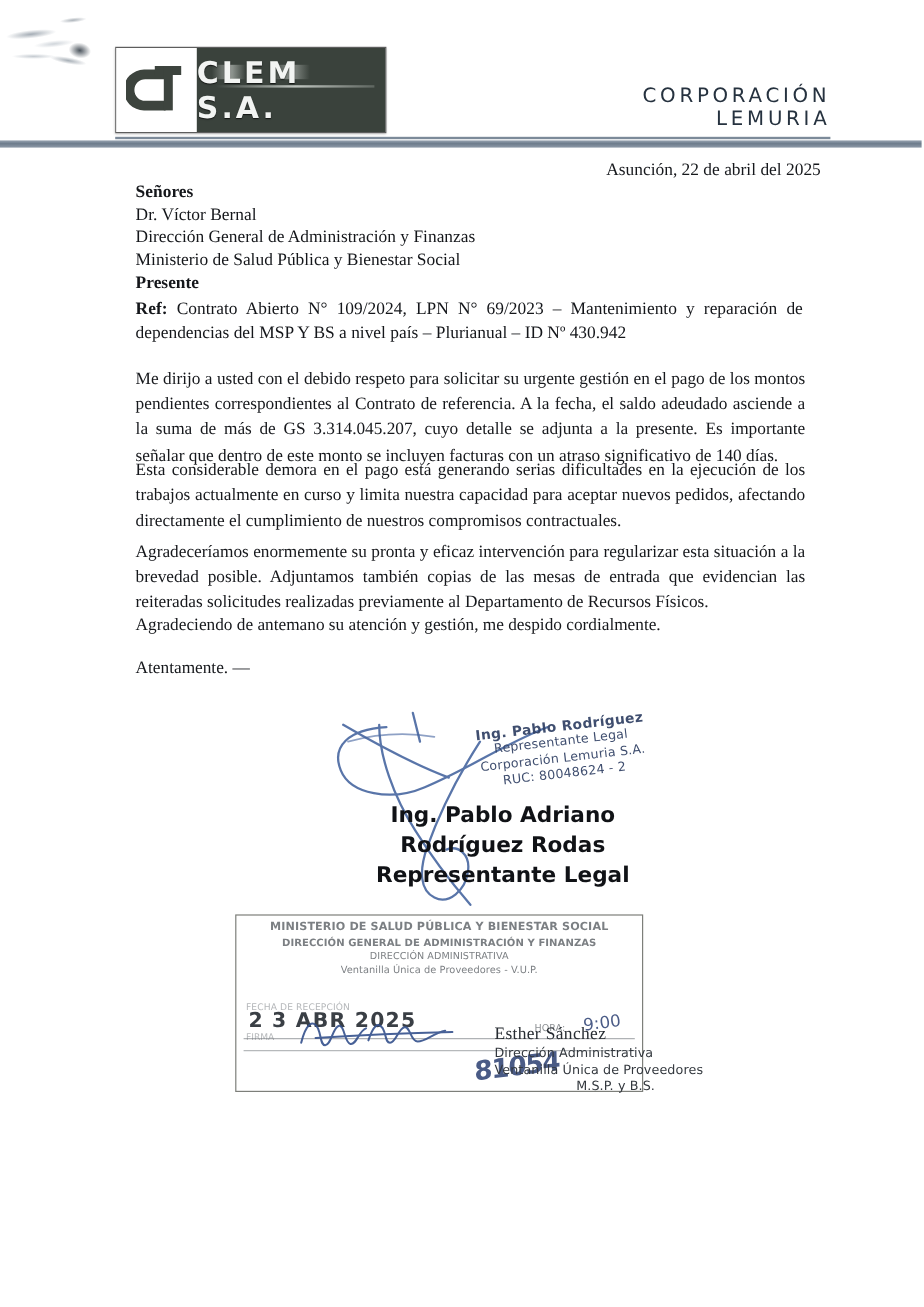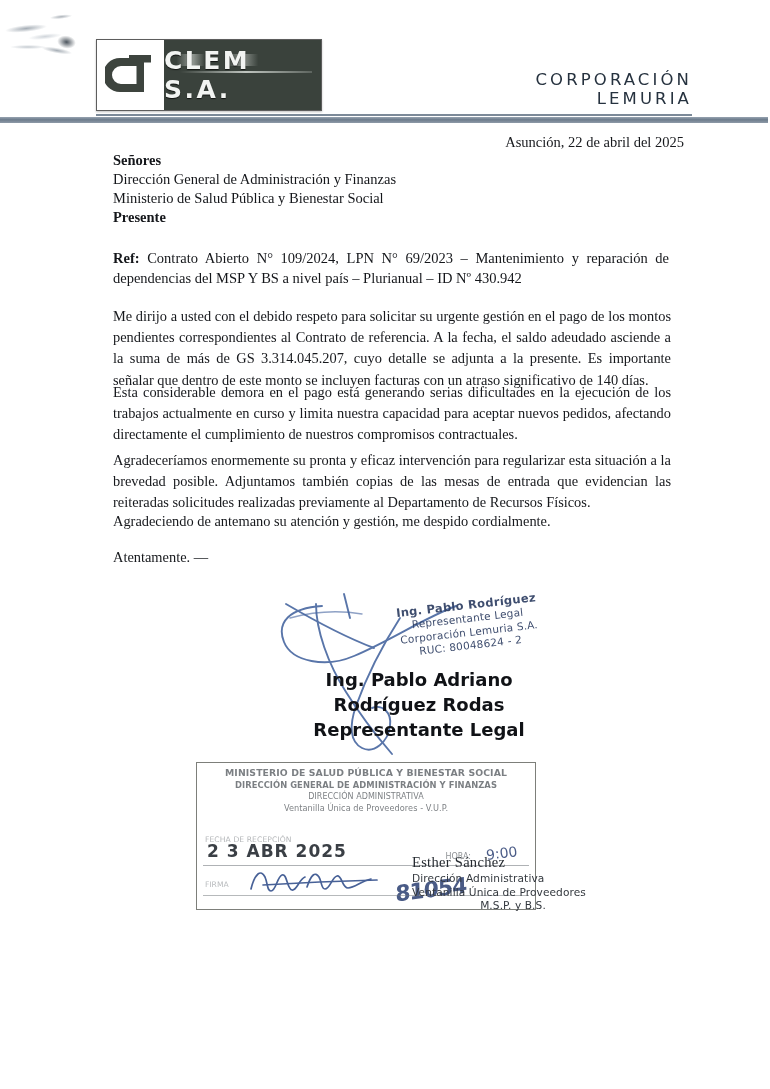--- a/index.html
+++ b/index.html
@@ -308,21 +308,20 @@
     color: #2b3f72;
     transform: rotate(-7deg) skewX(-6deg);
     opacity: .85;
     letter-spacing: -1px;
   }
   #st-row-firma {
     position: absolute;
     left: 6px; top: 90px; right: 6px;
     height: 22px;
     border-bottom: 1px solid rgba(110,115,120,.5);
-    margin-top: 20px;
   }
   #st-label-firma {
     position: absolute;
     left: 2px; top: 7px;
     font-family: "DejaVu Sans", sans-serif;
     font-size: 7.6px;
     color: #6a6f74;
     opacity: .48;
   }
   #st-firma-stroke { position: absolute; left: 42px; top: -10px; }
@@ -383,20 +382,21 @@
     </div>
 
     <div id="header-rule-top"></div>
     <div id="header-rule-main"></div>
   </div>
 
   <div id="date-line">Asunción, 22 de abril del 2025</div>
 
   <div id="addressee">
     <div class="strong">Señores</div>
+    <div>Dr. Víctor Bernal</div>
     <div>Dirección General de Administración y Finanzas</div>
     <div>Ministerio de Salud Pública y Bienestar Social</div>
     <div class="strong">Presente</div>
   </div>
 
   <div id="ref-block">
     <span class="strong">Ref:</span>
     <span>Contrato Abierto N° 109/2024, LPN N° 69/2023 – Mantenimiento y reparación de dependencias del MSP Y BS a nivel país – Plurianual – ID Nº 430.942</span>
   </div>
 

